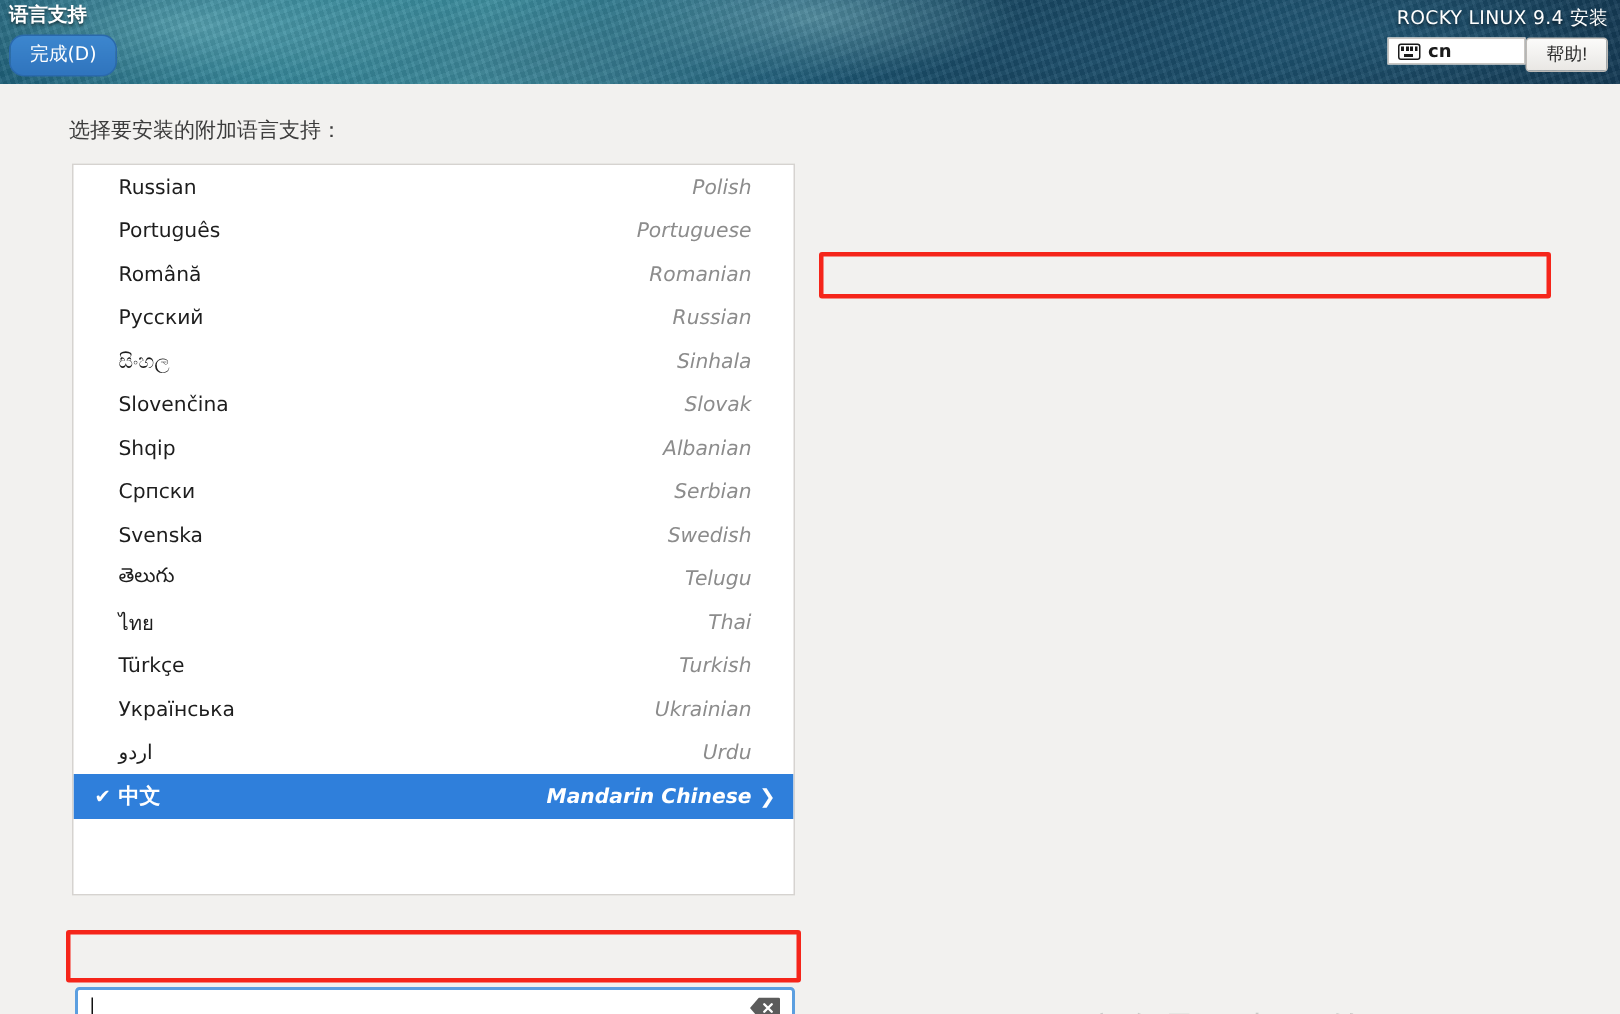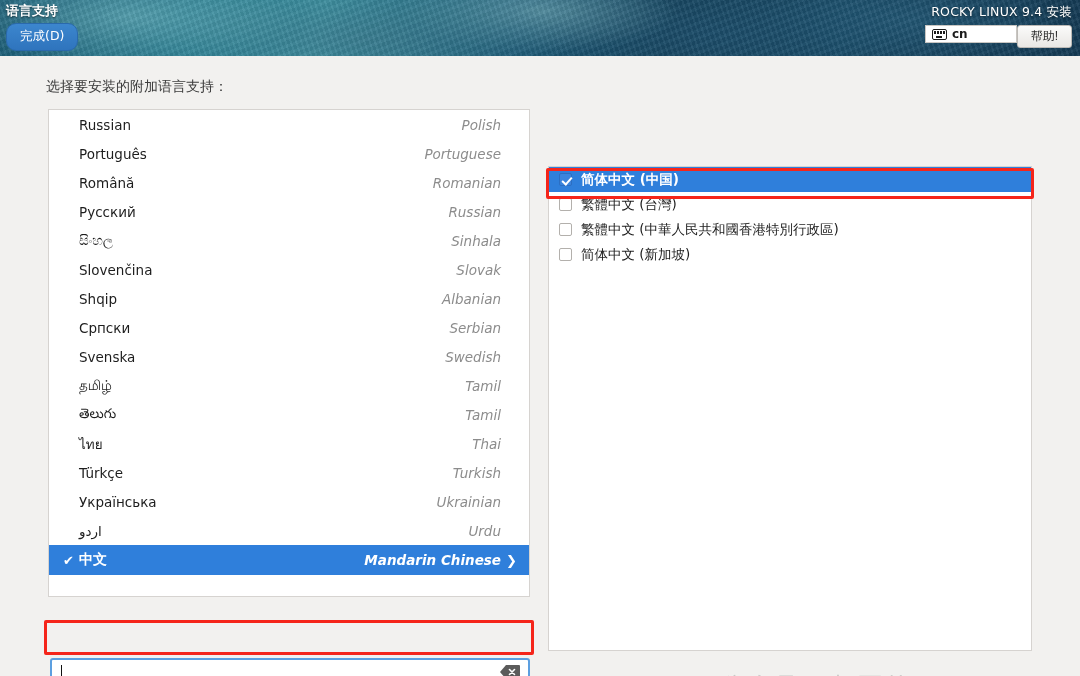--- a/index.html
+++ b/index.html
@@ -274,28 +274,22 @@
         <span class="lang-chevron"></span>
       </div>
       <div class="lang-row">
         <span class="lang-check"></span>
         <span class="lang-native">Svenska</span>
         <span class="lang-en">Swedish</span>
         <span class="lang-chevron"></span>
       </div>
       <div class="lang-row">
         <span class="lang-check"></span>
-        <span class="lang-native">தமிழ்</span>
-        <span class="lang-en">Tamil</span>
-        <span class="lang-chevron"></span>
-      </div>
-      <div class="lang-row">
-        <span class="lang-check"></span>
         <span class="lang-native">తెలుగు</span>
-        <span class="lang-en">Tamil</span>
+        <span class="lang-en">Telugu</span>
         <span class="lang-chevron"></span>
       </div>
       <div class="lang-row">
         <span class="lang-check"></span>
         <span class="lang-native">ไทย</span>
         <span class="lang-en">Thai</span>
         <span class="lang-chevron"></span>
       </div>
       <div class="lang-row">
         <span class="lang-check"></span>
@@ -327,38 +321,20 @@
     <div class="caret"></div>
     <input class="search-input" type="text" value="" placeholder="" style="">
     <span class="clear-icon">
       <svg viewBox="0 0 20 14" width="20" height="14" aria-hidden="true">
         <path d="M6 0 H19 A1 1 0 0 1 20 1 V13 A1 1 0 0 1 19 14 H6 L0 7 Z" fill="#5b5b5b"></path>
         <path d="M9.5 4.5 L14.5 9.5 M14.5 4.5 L9.5 9.5" stroke="#ffffff" stroke-width="1.6" stroke-linecap="round"></path>
       </svg>
     </span>
   </div>
 
-  <div class="locale-panel" id="locale-list">
-      <div class="locale-row selected">
-        <span class="cb checked"></span>
-        <span class="locale-label">简体中文 (中国)</span>
-      </div>
-      <div class="locale-row">
-        <span class="cb"></span>
-        <span class="locale-label">繁體中文 (台灣)</span>
-      </div>
-      <div class="locale-row">
-        <span class="cb"></span>
-        <span class="locale-label">繁體中文 (中華人民共和國香港特別行政區)</span>
-      </div>
-      <div class="locale-row">
-        <span class="cb"></span>
-        <span class="locale-label">简体中文 (新加坡)</span>
-      </div>
-    </div>
 
   <div class="annot-left"></div>
   <div class="annot-right"></div>
 
   <div class="watermark">
     <span class="wechat-icon">
       <svg viewBox="0 0 36 30" width="36" height="30" aria-hidden="true">
         <ellipse cx="13" cy="11" rx="12" ry="9.6" fill="#c9c9c7"></ellipse>
         <path d="M7 19 L6 25 L12 21 Z" fill="#c9c9c7"></path>
         <circle cx="9" cy="9" r="1.7" fill="#f2f1ef"></circle>

